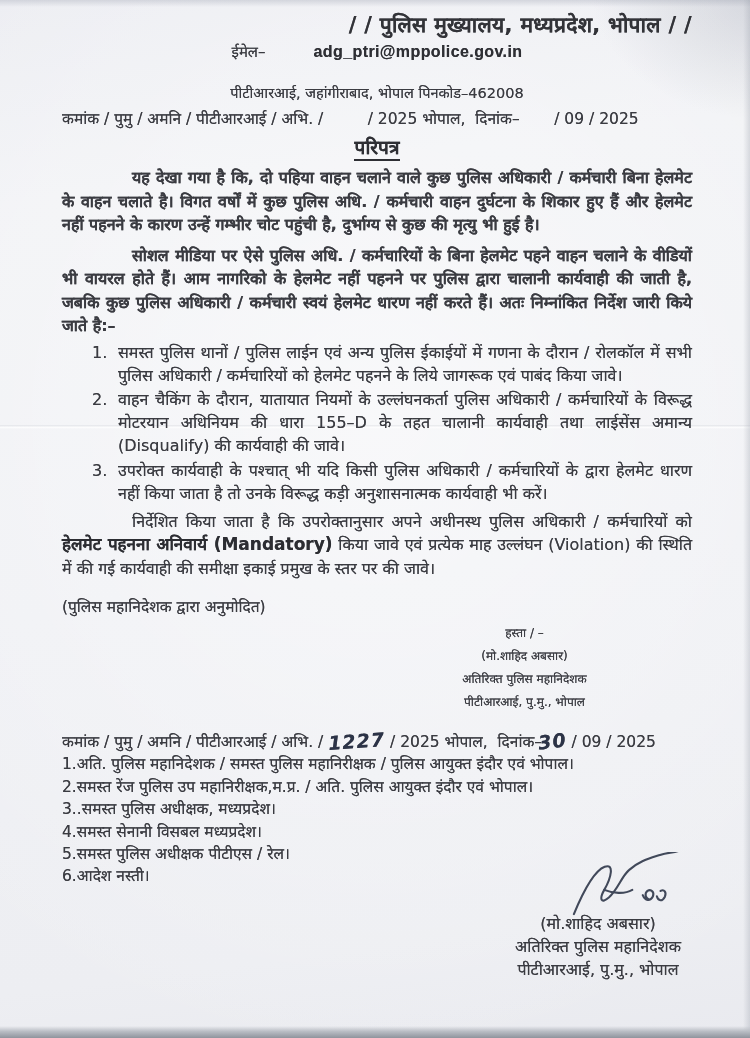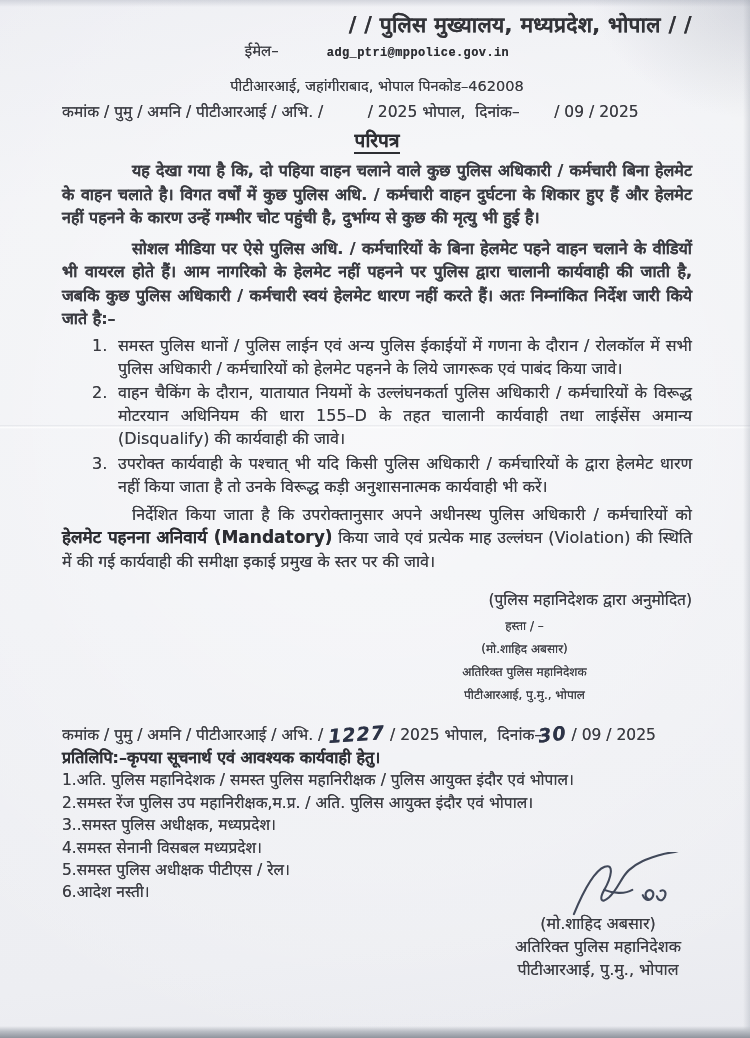--- a/index.html
+++ b/index.html
@@ -57,32 +57,32 @@
     color: #323338;
     letter-spacing: 0.3px;
   }
   .email-line {
     text-align: center;
     font-size: 15px;
     line-height: 21px;
     margin-top: 2px;
   }
   .email-latin {
-    font-family: Liberation Mono, monospace;
-    font-weight: bold;
-    font-size: 12px;
+    font-family: Liberation Sans, sans-serif;
+    font-weight: bold;
+    font-size: 16px;
     letter-spacing: 0.4px;
     color: #2e2f34;
     margin-left: 48px;
   }
   .addr-line {
     text-align: center;
     font-size: 14.5px;
     line-height: 20px;
-    margin-top: 12px;
+    margin-top: 20px;
   }
   .ref-line {
     margin-top: 6px;
     font-size: 15.5px;
     line-height: 21px;
     white-space: pre-wrap;
   }
   .doc-title {
     text-align: center;
     margin-top: 5px;
@@ -129,21 +129,20 @@
   }
   .closing-bold {
     font-weight: bold;
     font-size: 17px;
     color: #2c2d32;
   }
   .approval-note {
     margin-top: 17px;
     font-size: 15.5px;
     line-height: 21px;
-    text-align: right;
   }
   .sig-block-top {
     width: 265px;
     margin: 4px 35px 0 auto;
     text-align: center;
     font-size: 12px;
     line-height: 23px;
   }
   .ref-line-bottom {
     margin-top: 15px;
@@ -241,21 +240,20 @@
 
     <div class="sig-block-top">
       <div>हस्ता / –</div>
       <div>(मो.शाहिद अबसार)</div>
       <div>अतिरिक्त पुलिस महानिदेशक</div>
       <div>पीटीआरआई, पु.मु., भोपाल</div>
     </div>
 
     <div class="ref-line-bottom"><span>कमांक / पुमु / अमनि / पीटीआरआई / अभि. / </span><span class="handwriting hw-number">1227</span><span> / 2025 भोपाल,  दिनांक–</span><span class="handwriting hw-day">30</span><span> / 09 / 2025</span></div>
 
-    <div class="copies-heading">प्रतिलिपि:–कृपया सूचनार्थ एवं आवश्यक कार्यवाही हेतु।</div>
     <div>
       <div class="copy-item">1.अति. पुलिस महानिदेशक / समस्त पुलिस महानिरीक्षक / पुलिस आयुक्त इंदौर एवं भोपाल।</div>
       <div class="copy-item">2.समस्त रेंज पुलिस उप महानिरीक्षक,म.प्र. / अति. पुलिस आयुक्त इंदौर एवं भोपाल।</div>
       <div class="copy-item">3..समस्त पुलिस अधीक्षक, मध्यप्रदेश।</div>
       <div class="copy-item">4.समस्त सेनानी विसबल मध्यप्रदेश।</div>
       <div class="copy-item">5.समस्त पुलिस अधीक्षक पीटीएस / रेल।</div>
       <div class="copy-item">6.आदेश नस्ती।</div>
     </div>
 
   </div>

